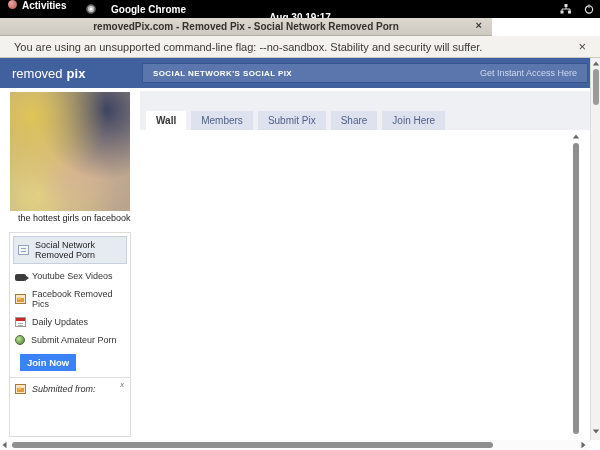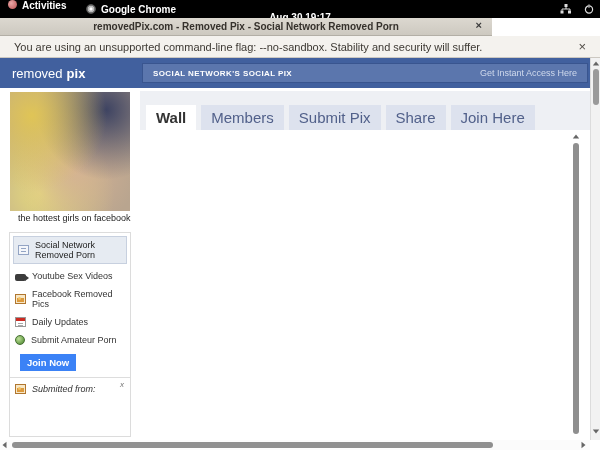--- a/index.html
+++ b/index.html
@@ -4,21 +4,21 @@
 <style>
   * { margin:0; padding:0; box-sizing:border-box; }
   html,body { width:600px; height:450px; }
   body { font-family:"Liberation Sans", sans-serif; background:#fff; overflow:hidden; }
   #screen { position:relative; width:600px; height:450px; background:#fff; overflow:hidden; }
 
   
   .gnome-bar { position:absolute; left:0; top:0; width:600px; height:18px; background:#000;
     color:#fff; font-size:10px; font-weight:bold; }
   .gb-left { position:absolute; left:8px; top:0; height:18px; display:flex; gap:5px; }
-  .gb-app { position:absolute; left:86px; top:0; height:18px; display:flex; align-items:center; gap:5px; }
+  .gb-app { position:absolute; left:86px; top:0; height:18px; display:flex; align-items:center; gap:15px; }
   .gb-clock { position:absolute; left:0; right:0; top:0; height:34px; display:flex; align-items:center; justify-content:center; }
   .gb-right { position:absolute; right:6px; top:0; height:18px; display:flex; align-items:center; gap:12px; }
   .dot-icon { width:9px; height:9px; border-radius:50%;
     background:radial-gradient(circle at 35% 35%, #e9a6a6, #c86a6a 70%, #9e4f4f); }
   .chrome-icon { width:10px; height:10px; border-radius:50%;
     background:radial-gradient(circle at 50% 50%, #fff 0 25%, #bbb 30% 55%, #777 60% 100%);
     border:1px solid #555; }
   .net-icon svg, .pwr-icon svg { display:block; }
 
   
@@ -79,21 +79,21 @@
     background:radial-gradient(circle at 35% 35%, #bfe09a, #74a854 60%, #4c7a36); border:1px solid #456f31; }
   .join-btn { display:inline-block; margin:5px 0 3px 10px; background:#3b82f6; color:#fff;
     font-size:9.5px; font-weight:bold; padding:3px 7px; cursor:pointer; }
   .menu-divider { border-top:1px solid #ddd; margin-top:3px; }
   .submitted-row { position:relative; display:flex; align-items:center; gap:6px; padding:6px 5px; font-size:9px; color:#333;font-style:italic; }
   .submitted-row .sub-close { position:absolute; right:6px; top:2px; font-size:8px; color:#777; }
 
   
   .tab-strip { position:absolute; left:140px; top:91px; width:450px; height:39px; background:#eef0f4; }
   .tabs { position:absolute; left:6px; bottom:0; display:flex; gap:5px; }
-  .tab { padding:4px 10px; font-size:15px; background:#dde2ee; color:#51608a; cursor:pointer; }
+  .tab { padding:4px 10px; font-size:10px; background:#dde2ee; color:#51608a; cursor:pointer; }
   .tab.active { background:#fff; color:#333; font-weight:bold; }
   .wall-content { position:absolute; left:132px; top:130px; width:440px; height:310px; background:#fff; }
 
   
   .tri-up { width:0; height:0; border-left:4px solid transparent; border-right:4px solid transparent;
     border-bottom:5px solid #666; }
   .tri-down { width:0; height:0; border-left:4px solid transparent; border-right:4px solid transparent;
     border-top:5px solid #666; }
   .tri-left { width:0; height:0; border-top:4px solid transparent; border-bottom:4px solid transparent;
     border-right:5px solid #666; }

